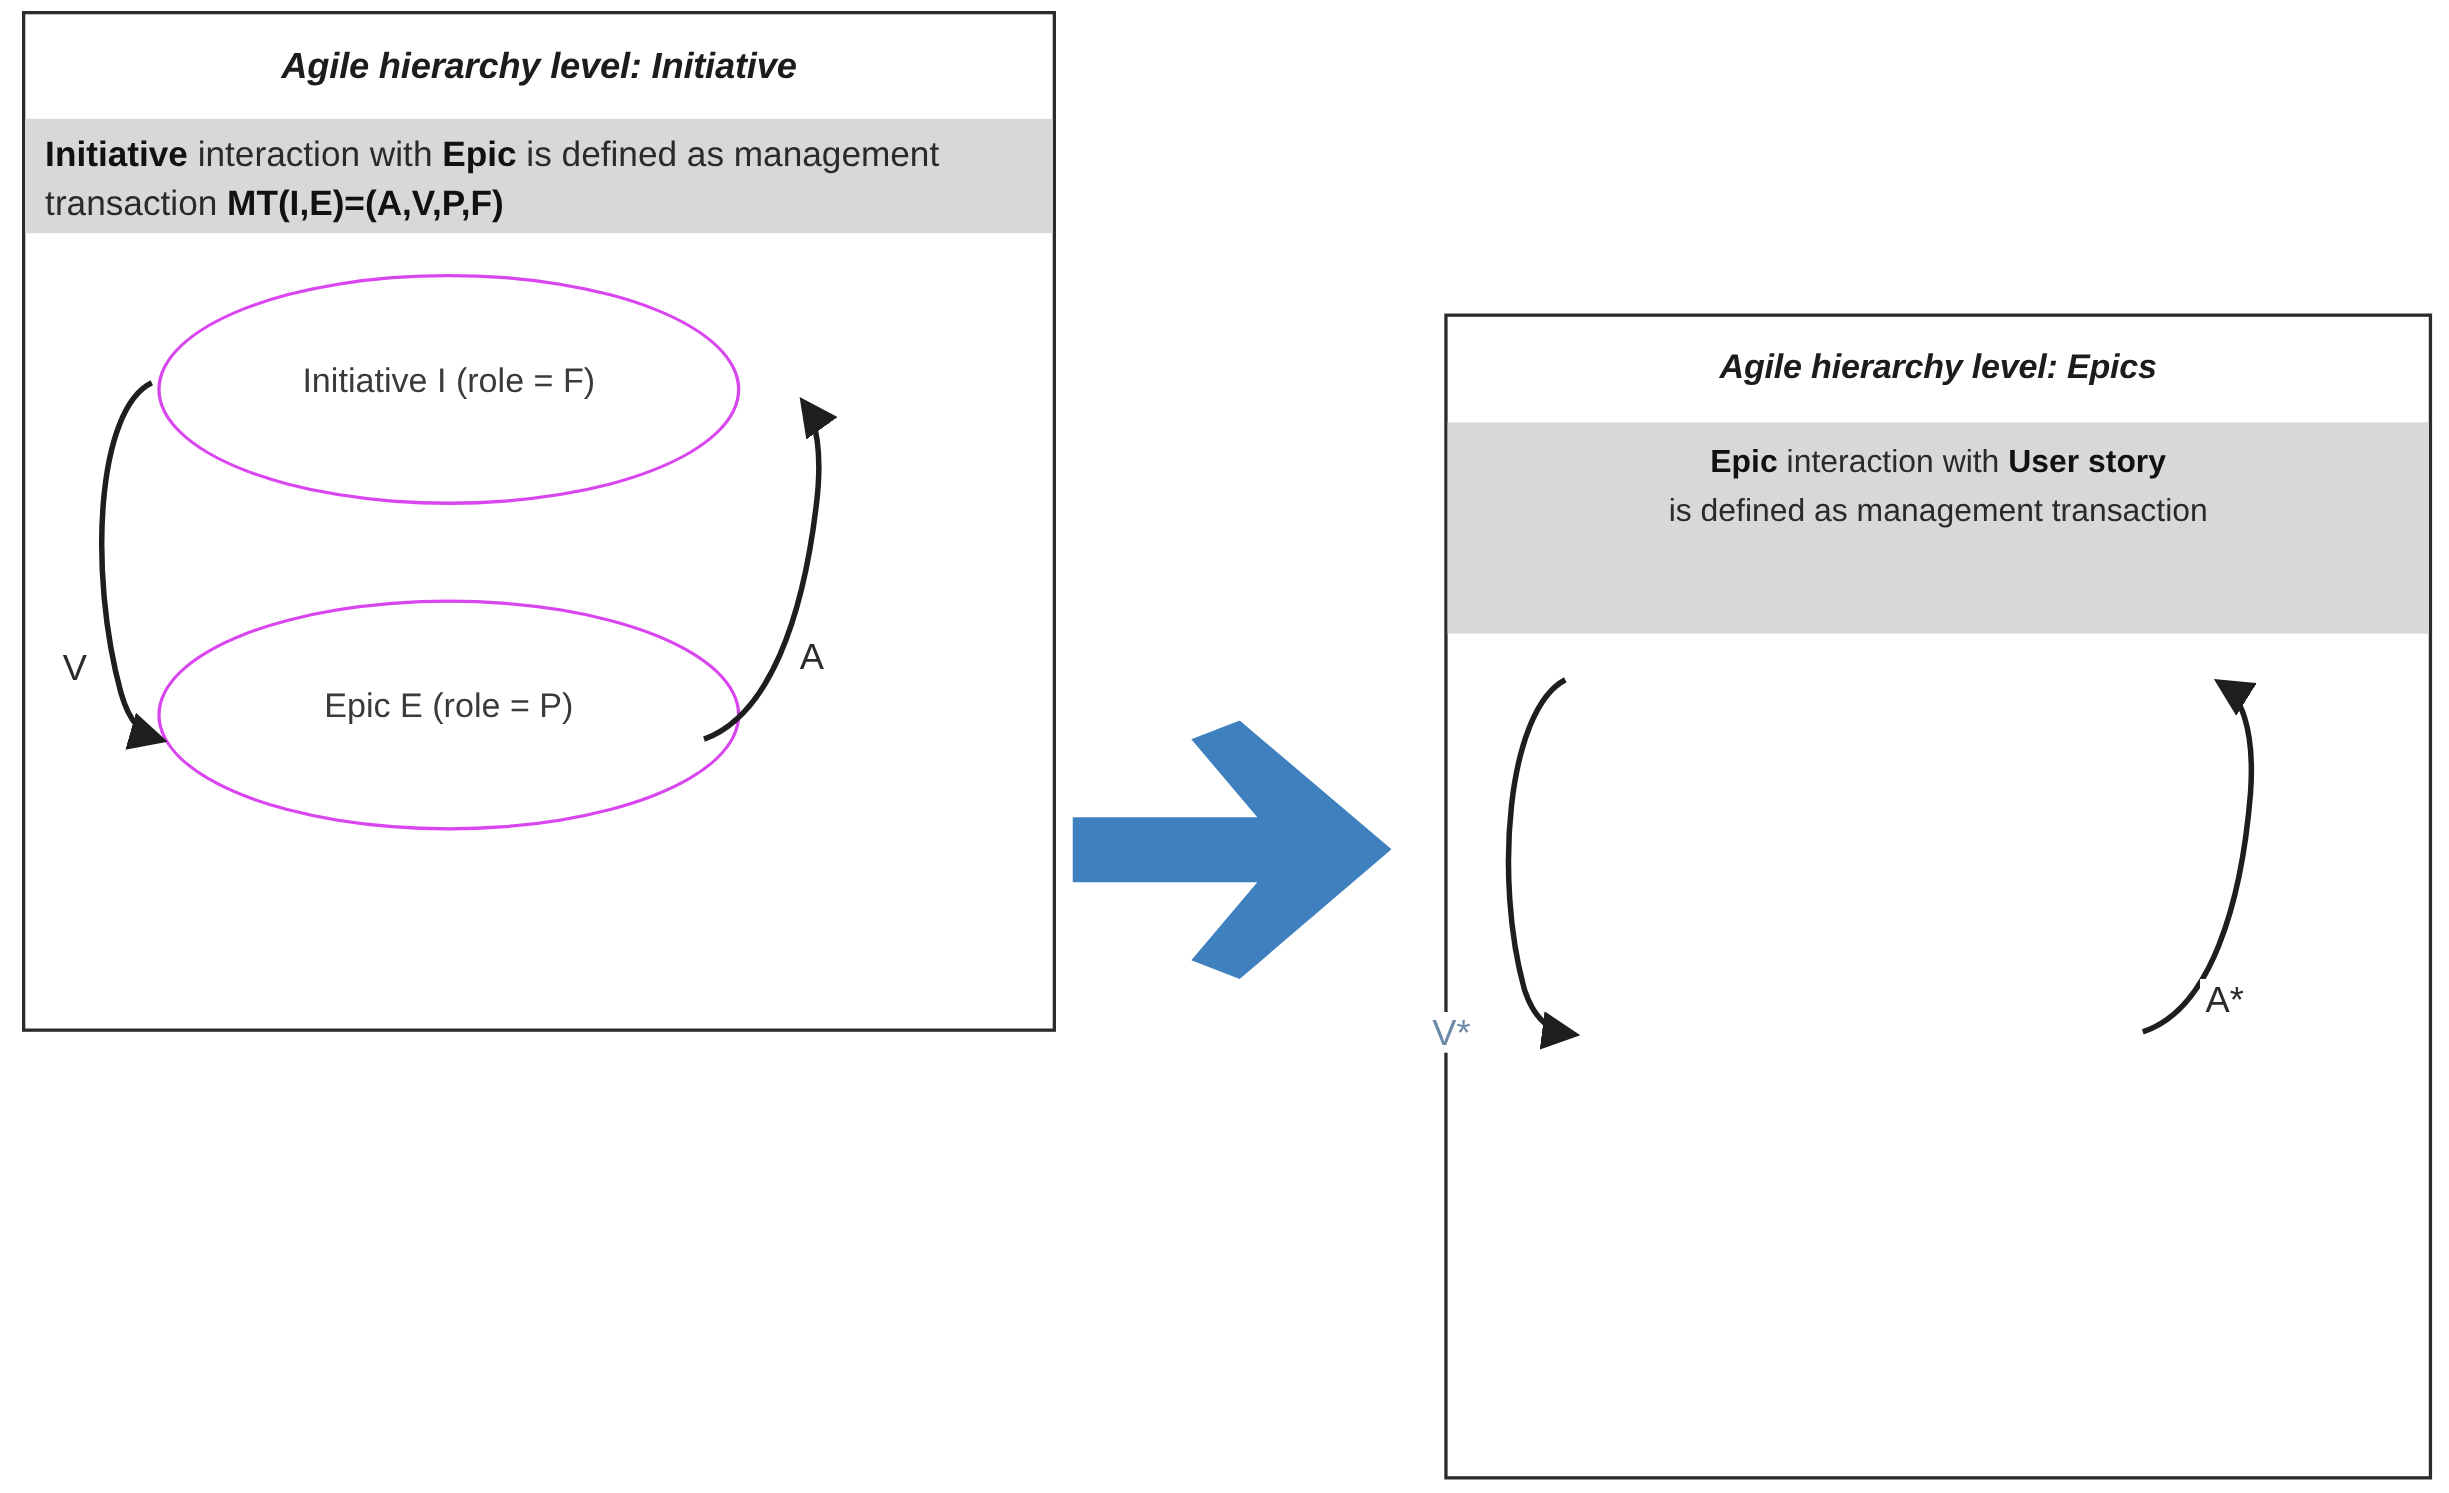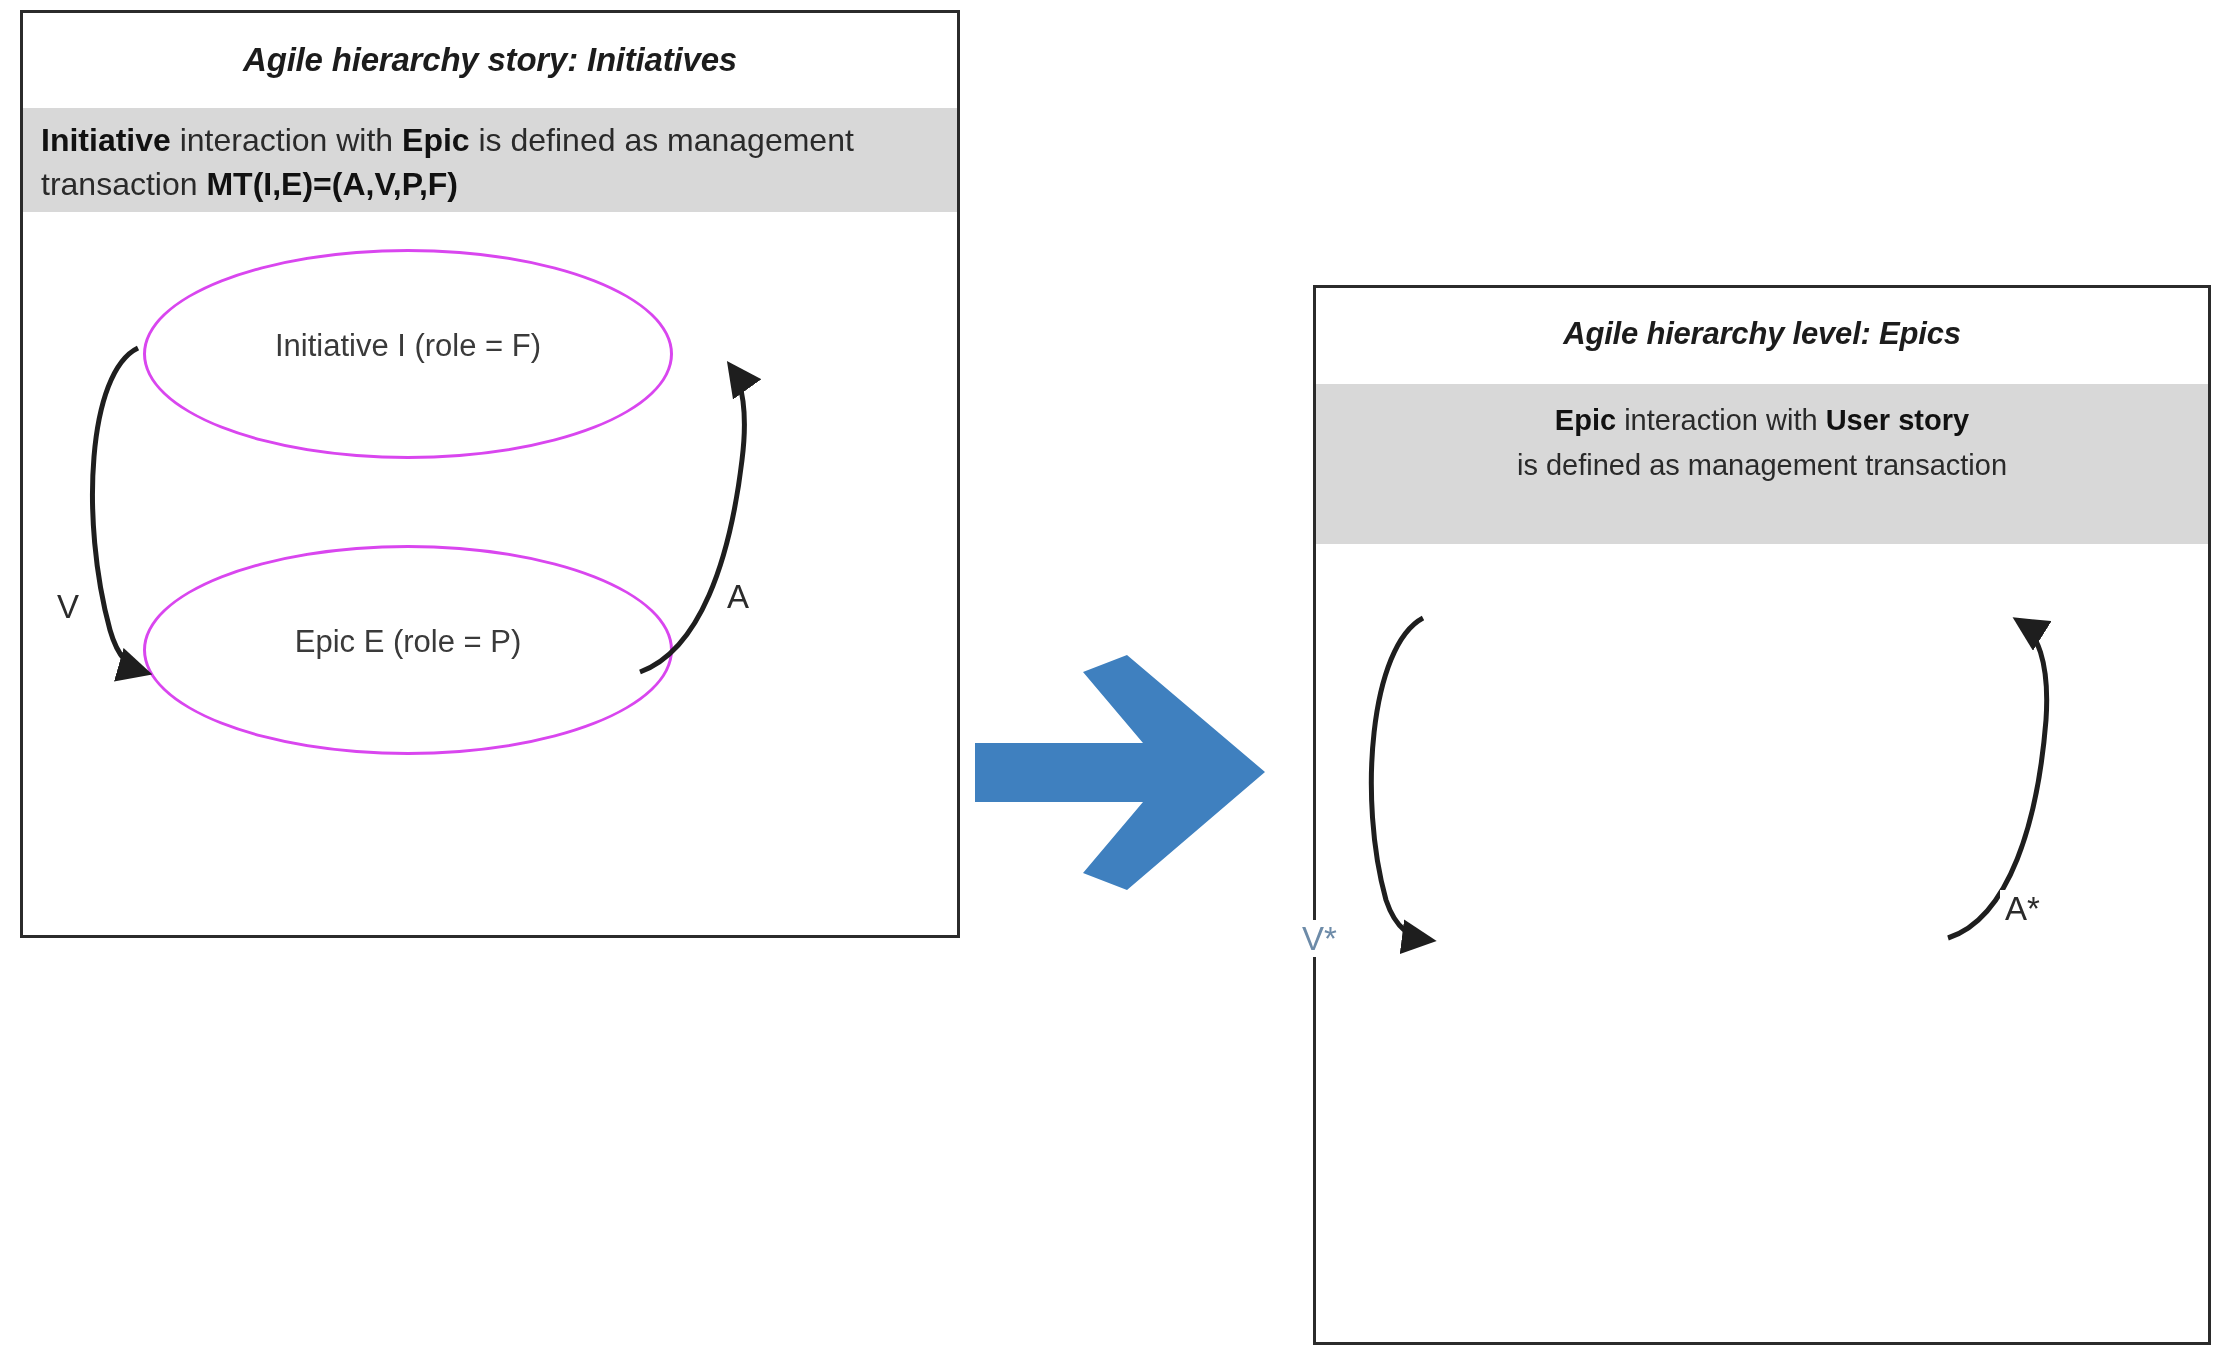--- a/index.html
+++ b/index.html
@@ -65,21 +65,21 @@
   #band-initiatives {
     top: 95px;
     height: 104px;
     padding: 10px 32px 0 18px;
     font-size: 32px;
     line-height: 44px;
     text-align: left;
   }
   #band-epics {
     top: 96px;
-    height: 160px;
+    height: 192px;
     padding: 14px 16px 0 16px;
     font-size: 29px;
     line-height: 45px;
     text-align: center;
   }
   .desc-band b { font-weight: bold; color: #111; }
 
   
   .node {
     position: absolute;
@@ -141,21 +141,21 @@
     top: 655px;
     width: 290px;
     height: 235px;
   }
 </style>
 </head>
 <body>
 
 <div class="panel" id="panel-initiatives">
 
-  <div class="panel-title">Agile hierarchy story: Initiatives</div>
+  <div class="panel-title">Agile hierarchy level: Initiative</div>
 
   <div class="desc-band" id="band-initiatives" style="background: rgb(216, 216, 216);">
     <span><b>Initiative</b><span> interaction with </span><b>Epic</b><span> is defined as</span></span>
     <span>management transaction </span><b>MT(I,E)=(A,V,P,F)</b>
   </div>
 
   <div class="node" id="node-initiative">
     <span class="node-label">Initiative I (role = F)</span>
   </div>
 

